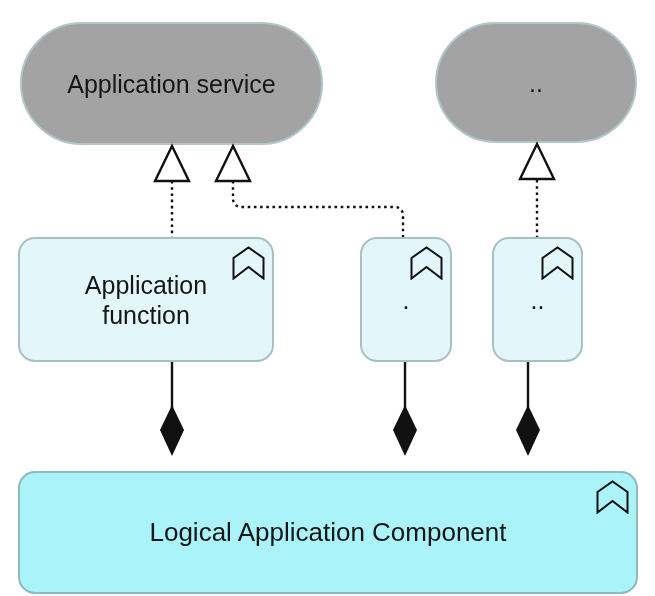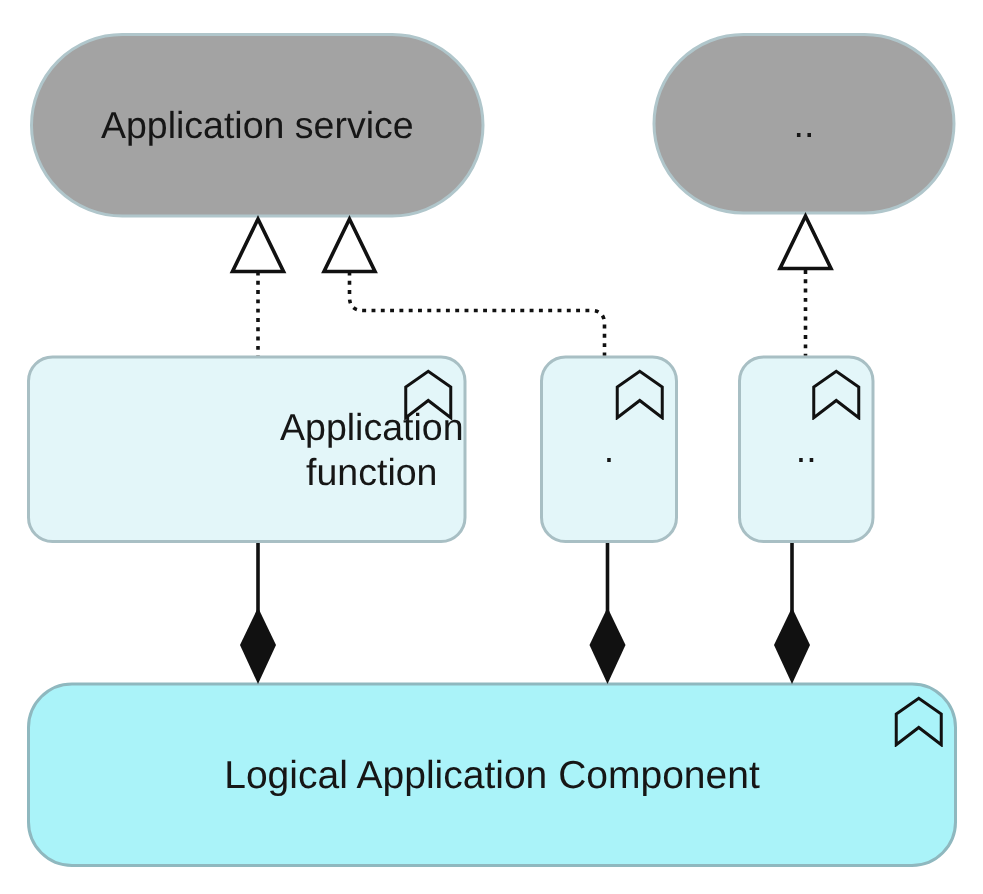--- a/index.html
+++ b/index.html
@@ -42,34 +42,35 @@
     border-radius: 62px;
   }
   .rounded {
     background: #e3f6f9;
     border: 2px solid #a8bfc4;
     border-radius: 17px;
   }
   .component {
     background: #aaf3f9;
     border: 2px solid #8fb8bf;
-    border-radius: 30px;
+    border-radius: 17px;
+    margin-top: 16px;
   }
   .component .label { font-size: 26px; }
   .fn-icon {
     position: absolute;
     top: 7px;
     right: 7px;
     width: 33px;
     height: 34px;
   }
   
   #app-service   { left: 20px;  top: 22px;  width: 303px; height: 123px; }
   #svc-ph        { left: 435px; top: 22px;  width: 202px; height: 121px; }
-  #app-function  { left: 18px;  top: 237px; width: 293px; height: 125px; justify-content: flex-end; }
+  #app-function  { left: 18px;  top: 237px; width: 256px; height: 125px; }
   #fn-ph-1       { left: 360px; top: 237px; width: 92px;  height: 125px; }
   #fn-ph-2       { left: 492px; top: 237px; width: 91px;  height: 125px; }
   #component     { left: 18px;  top: 455px; width: 620px; height: 123px; }
 </style>
 </head>
 <body>
 
 <div class="canvas">
 
   <svg class="connectors" viewBox="0 0 655 596">

